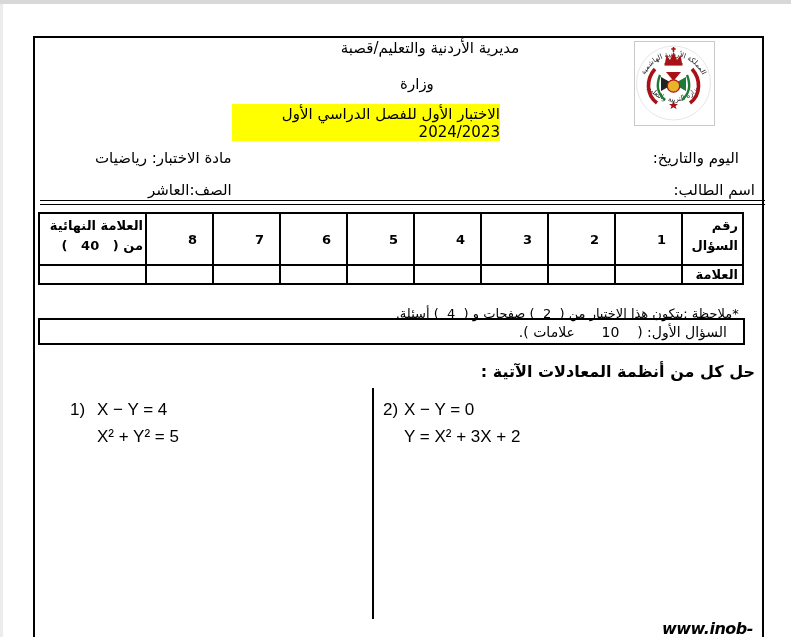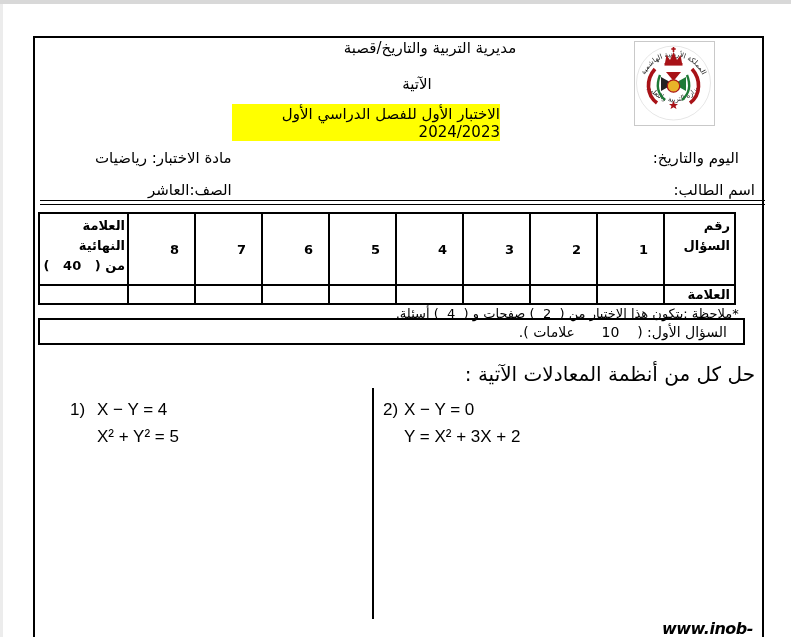--- a/index.html
+++ b/index.html
@@ -32,32 +32,32 @@
   .grade{top:181px;left:148px;font-size:15px;}
 
   .dline{left:40px;top:200px;width:725px;height:3px;
     border-top:1px solid #000;border-bottom:1px solid #000;}
 
   table.marks{left:38px;top:212px;position:absolute;direction:rtl;
     border-collapse:collapse;font-size:13px;font-weight:bold;table-layout:fixed;}
   table.marks td{border:2px solid #000;box-sizing:border-box;}
   table.marks tr.r1 td{height:45px;}
   table.marks tr.r2 td{height:14px;margin-top:13px;}
-  td.c-q{width:71px;text-align:right;vertical-align:top;padding:2px 4px 0 0;line-height:20px;}
+  td.c-q{width:61px;text-align:right;vertical-align:top;padding:2px 4px 0 0;line-height:20px;}
   td.c-n{width:67px;text-align:right;vertical-align:middle;padding-right:15px;}
-  td.c-f{width:89px;text-align:right;vertical-align:top;padding:2px 2px 8px 0;line-height:20px;}
+  td.c-f{width:107px;text-align:right;vertical-align:top;padding:2px 2px 8px 0;line-height:20px;}
   td.c-q2{text-align:right;vertical-align:middle;padding-right:4px;}
 
   .note{top:291px;right:44px;font-size:13px;direction:rtl;}
   .note b{font-weight:normal;}
 
   .qbox{left:38px;top:318px;width:707px;height:27px;border:2px solid #000;box-sizing:border-box;
     direction:rtl;text-align:right;padding:2px 16px 0 0;font-size:14px;line-height:20px;}
 
-  .instruction{top:362px;right:36px;font-size:20px;font-weight:normal;direction:rtl;}
+  .instruction{top:362px;right:36px;font-size:16px;font-weight:bold;direction:rtl;}
 
   .divider{left:372px;top:388px;width:2px;height:231px;background:#000;}
 
   .sys{font-family:"Liberation Sans","DejaVu Sans",sans-serif;font-size:17px;line-height:27px;}
   .sys .row{display:flex;}
   .sys .lab{display:inline-block;}
   .sys1{left:70px;top:396px;}
   .sys1 .lab{width:27px;}
   .sys2{left:383px;top:396px;}
   .sys2 .lab{width:21px;}
@@ -66,22 +66,22 @@
 
   svg text{font-family:"DejaVu Sans",sans-serif;}
 </style>
 </head>
 <body>
 
 <div class="abs top-strip"></div>
 <div class="abs left-strip"></div>
 <div class="abs frame"></div>
 
-<div class="abs directorate rtl">مديرية التربية والتاريخ/قصبة</div>
-<div class="abs school rtl">الآتية</div>
+<div class="abs directorate rtl">مديرية الأردنية والتعليم/قصبة</div>
+<div class="abs school rtl">وزارة</div>
 
 <div class="abs highlight">
   <span class="rtl">الاختبار الأول للفصل الدراسي الأول 2024/2023</span>
 </div>
 
 <div class="abs logo-box">
   <svg width="77" height="81" viewBox="0 0 77 81">
     <defs>
       <path id="arcTop" d="M 7,46 A 31.5,31.5 0 1 1 70,46" fill="none"></path>
       <path id="arcBot" d="M 8,36 A 31.5,31.5 0 0 0 69,36" fill="none"></path>

